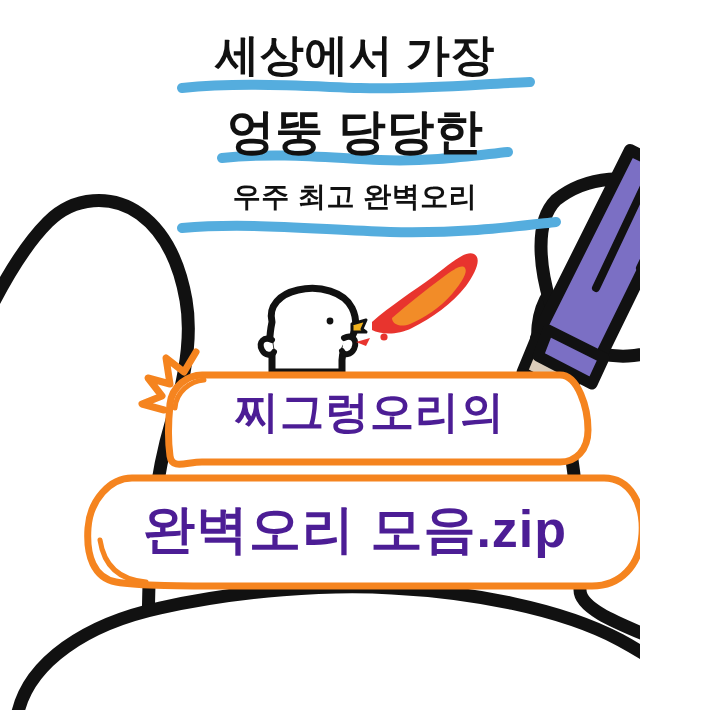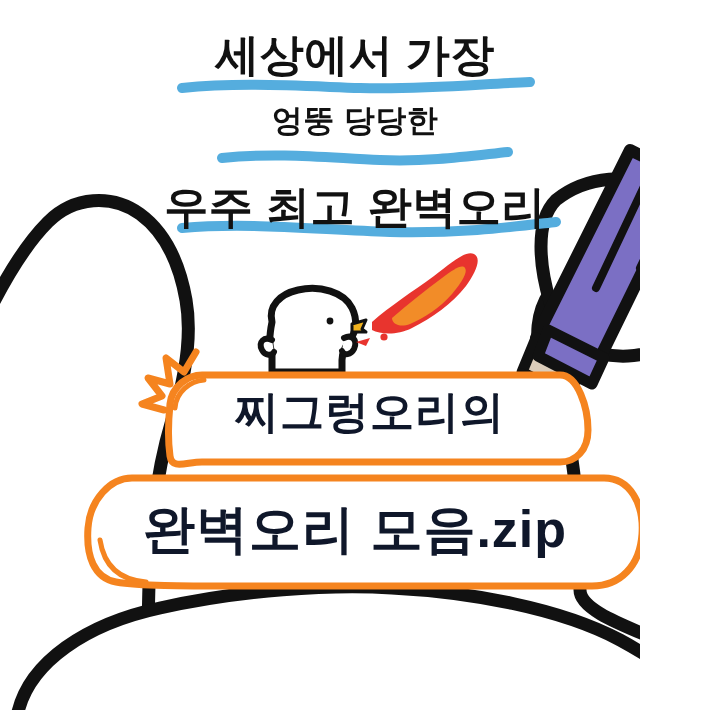--- a/index.html
+++ b/index.html
@@ -29,29 +29,29 @@
     width: 710px;
     text-align: center;
     font-family: "Liberation Sans", sans-serif;
     font-weight: bold;
     color: #111111;
     letter-spacing: 0.5px;
     white-space: nowrap;
     user-select: none;
   }
   #hl1 { top: 26px;  font-size: 44px; }
-  #hl2 { top: 100px; font-size: 31px; }
-  #hl3 { top: 178px; font-size: 44px; }
+  #hl2 { top: 100px; font-size: 48px; }
+  #hl3 { top: 178px; font-size: 28px; }
 
   .box-text {
     position: absolute;
     text-align: center;
     font-family: "Liberation Sans", sans-serif;
     font-weight: bold;
-    color: #0f172a;
+    color: #4c1d95;
     white-space: nowrap;
     user-select: none;
   }
   #bt1 {
     left: 160px; top: 383px; width: 420px;
     font-size: 44px;
     letter-spacing: 1px;
   }
   #bt2 {
     left: 95px; top: 495px; width: 520px;

